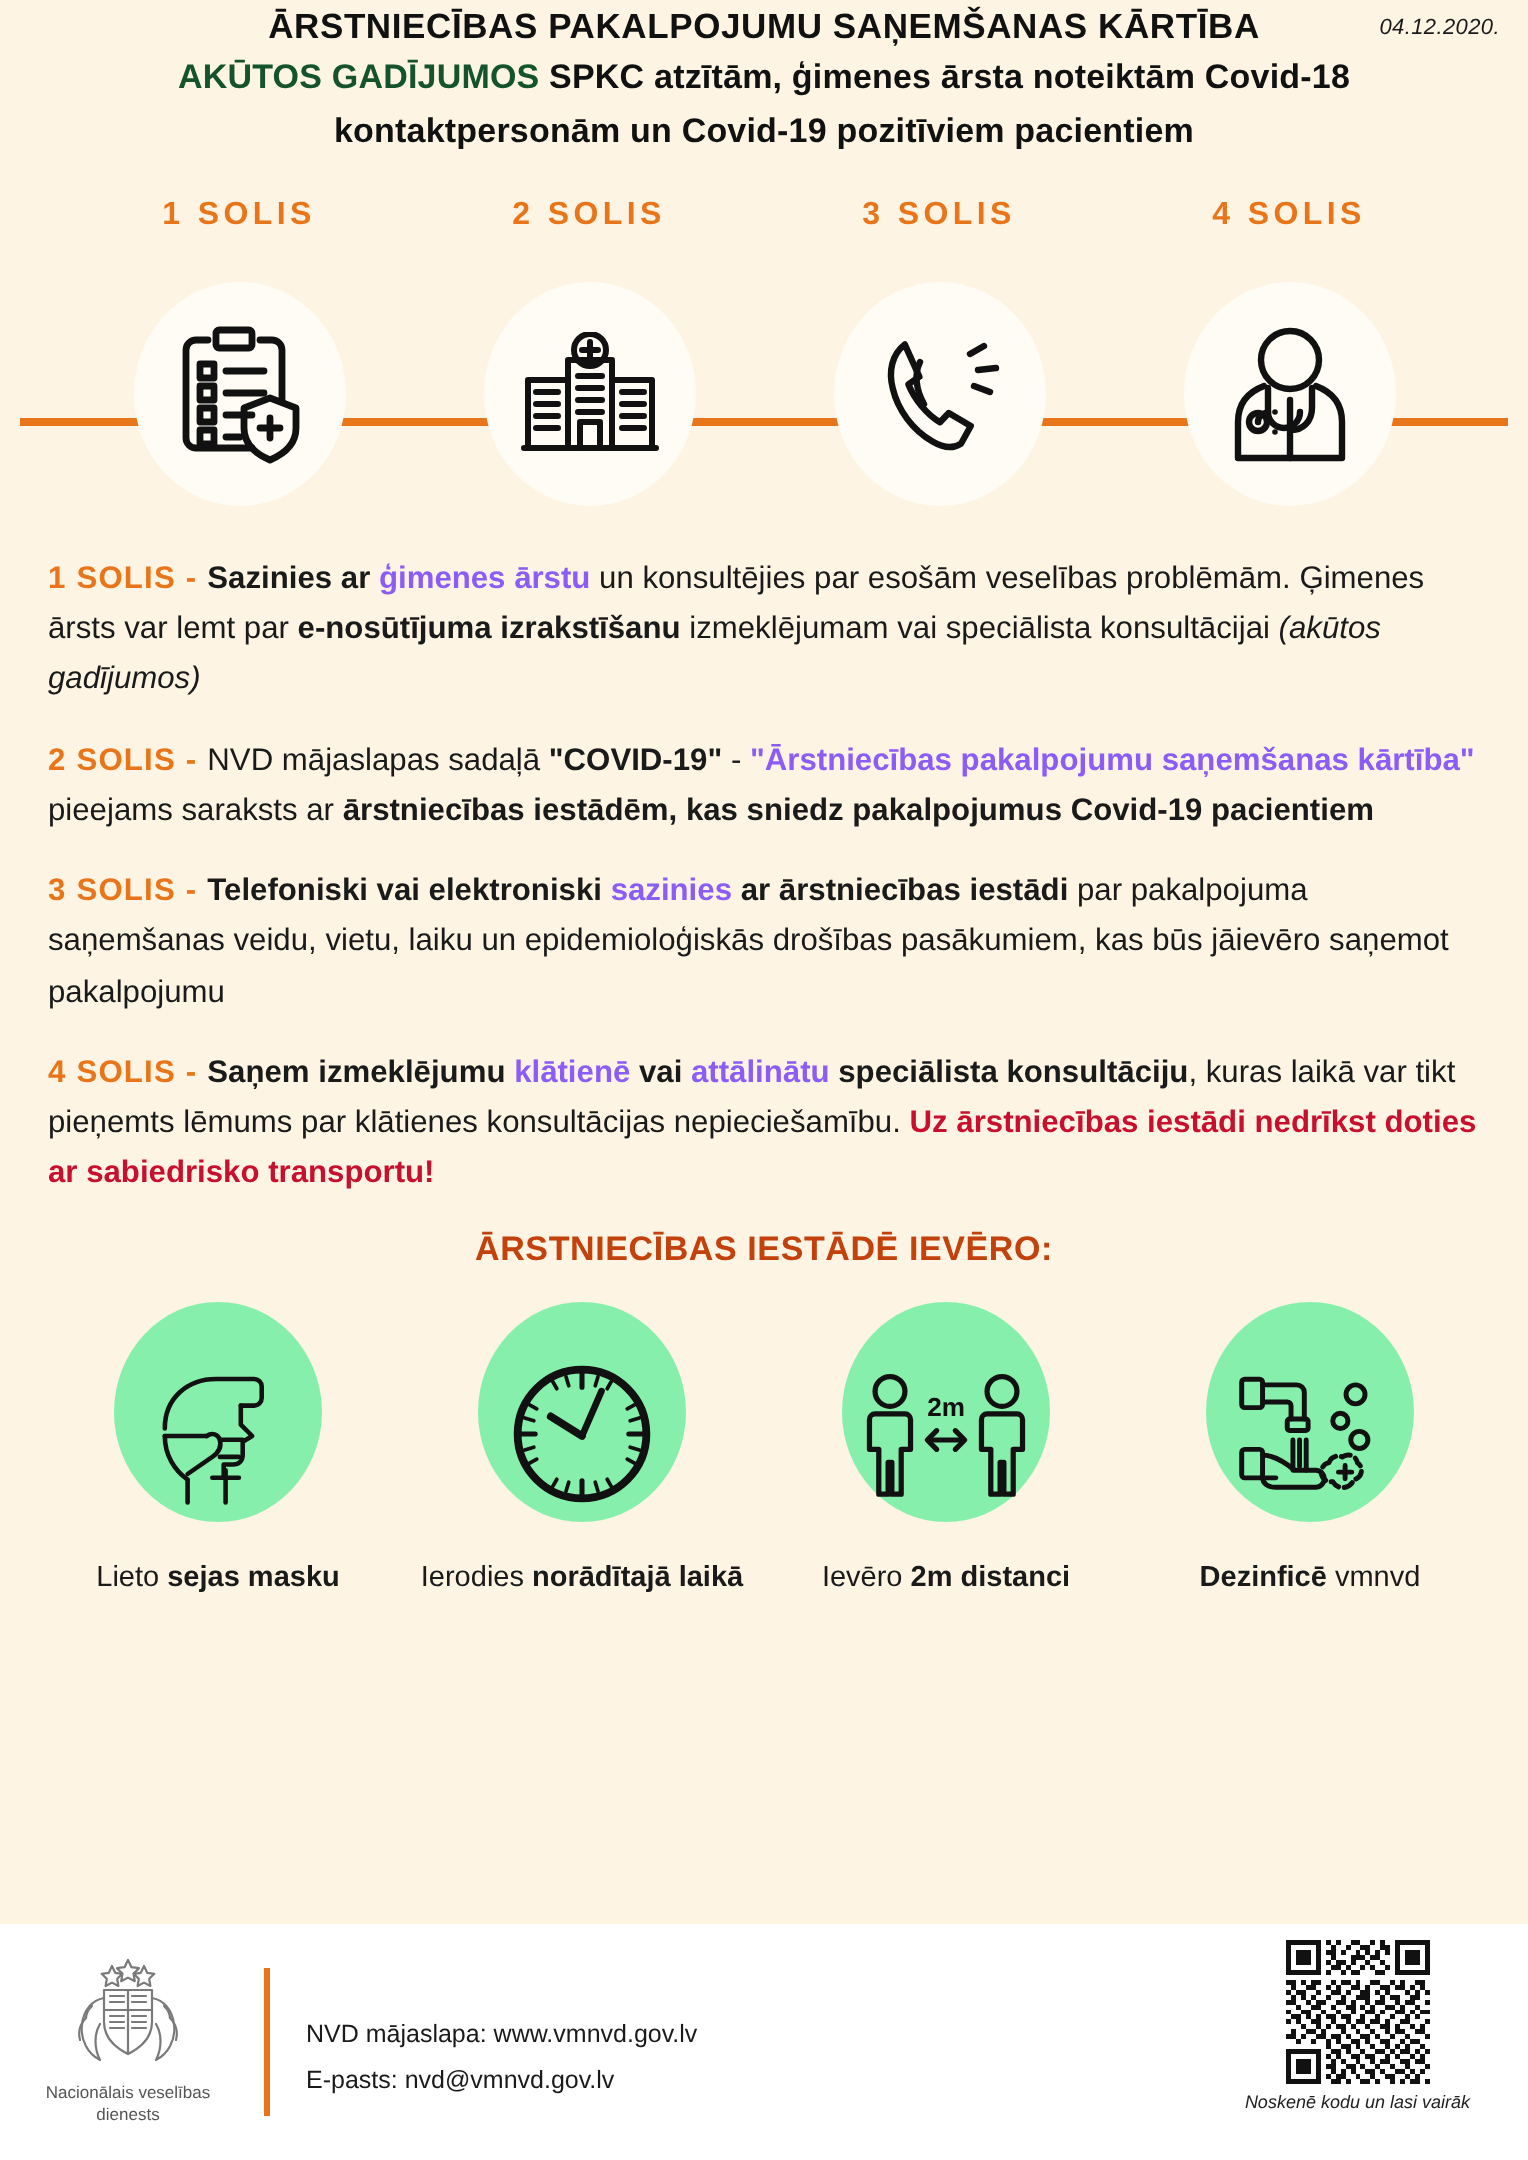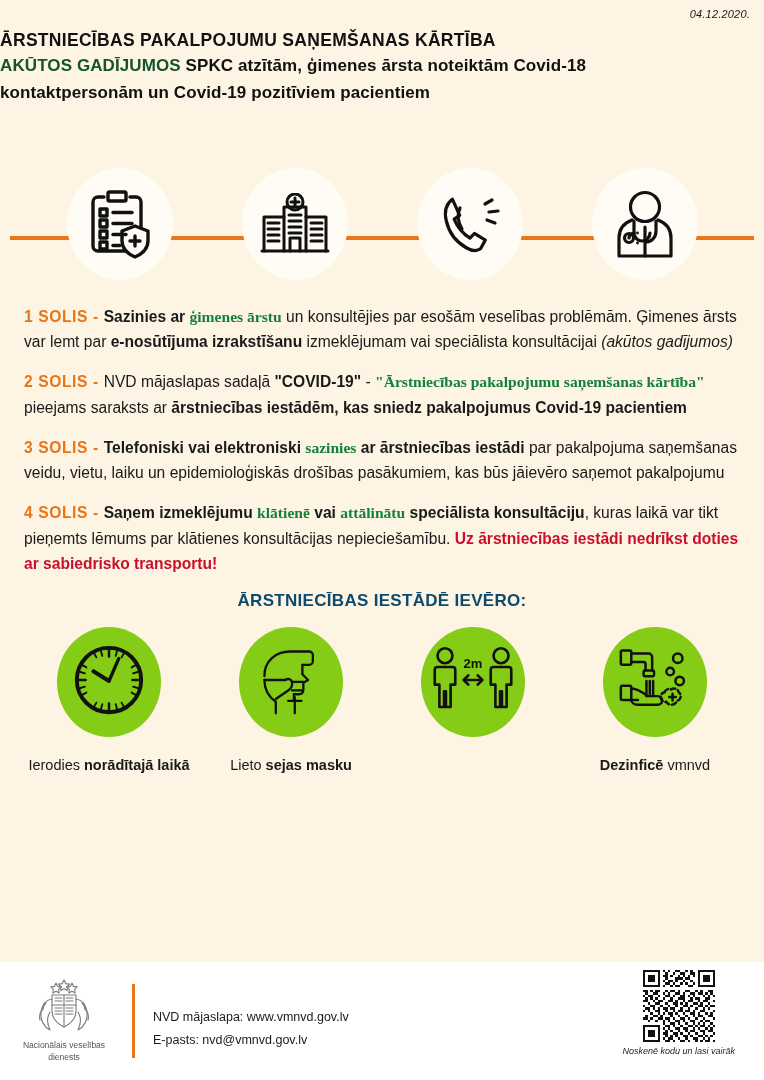--- a/index.html
+++ b/index.html
@@ -9,21 +9,21 @@
     background: #FDF4E3;
     overflow: hidden;
   }
   .page { position: relative; width: 764px; height: 1080px; background: #FDF4E3; }
 
   
   .date {
     position: absolute; top: 8px; right: 14px;
     font-size: 11px; font-style: italic; color: #1a1a1a; letter-spacing: .2px;
   }
-  .titles { padding-top: 27px; text-align: left; }
+  .titles { text-align: center; }
   .title-line1 {
     font-size: 17.5px; font-weight: bold; color: #111;
     letter-spacing: .3px; line-height: 1.5;
   }
   .title-line2, .title-line3 {
     font-size: 17px; font-weight: bold; color: #111;
     line-height: 1.55; letter-spacing: .1px;
   }
   .red { color: #14532d; }
 
@@ -58,38 +58,38 @@
   .bubble svg { display: block; }
 
   
   .body-copy { padding: 18px 24px 0 24px; }
   .para {
     font-size: 15.6px; line-height: 1.62; color: #1a1a1a;
     margin-bottom: 15px;
   }
   .para b { font-weight: bold; }
   .para .step-tag { color: #E8751A; font-weight: bold; letter-spacing: .6px; }
-  .para .o { color: #15803d; font-weight: bold; font-family: Liberation Serif, serif; }
+  .para .o { color: #8b5cf6; font-weight: bold; }
   .para .r { color: #C8102E; font-weight: bold; }
   .para i { font-style: italic; }
 
   
   .precautions-title {
     text-align: center; font-size: 17px; font-weight: bold;
-    color: #0c4a6e; margin-top: 6px; letter-spacing: .3px;
+    color: #c2410c; margin-top: 6px; letter-spacing: .3px;
   }
   .prec-row {
     display: flex; justify-content: space-around;
     padding: 16px 18px 0 18px;
   }
   .prec-cell { width: 172px; text-align: center; }
   .prec-bubble {
     width: 104px; height: 110px; border-radius: 50%;
-    background: #84cc16; margin: 0 auto;
-    display: flex; align-items: center; justify-content: center;
+    background: #86efac; margin: 0 auto;
+    display: flex; align-items: flex-end; justify-content: center;
   }
   .prec-caption {
     margin-top: 18px; font-size: 14.5px; color: #1a1a1a; line-height: 1.45;
   }
   .prec-caption b { font-weight: bold; }
 
   
   .footer {
     position: absolute; left: 0; bottom: 0; width: 764px; height: 118px;
     background: #FFFFFF;
@@ -116,20 +116,26 @@
 
   <div class="titles">
     <div class="title-line1">ĀRSTNIECĪBAS PAKALPOJUMU SAŅEMŠANAS KĀRTĪBA</div>
     <div class="title-line2">
       <span class="red">AKŪTOS GADĪJUMOS</span><span> SPKC atzītām, ģimenes ārsta noteiktām Covid-18</span>
     </div>
     <div class="title-line3">kontaktpersonām un Covid-19 pozitīviem pacientiem</div>
   </div>
 
   <div class="steps">
+    <div class="step-labels">
+      <div class="step-label">1 SOLIS</div>
+      <div class="step-label">2 SOLIS</div>
+      <div class="step-label">3 SOLIS</div>
+      <div class="step-label">4 SOLIS</div>
+    </div>
 
     <div class="rail"></div>
 
     <div class="step-icons">
 
       <div class="step-icon-wrap">
         <div class="bubble">
           <span>
             <svg width="66" height="70" viewBox="0 0 66 70" fill="none" stroke="#111" stroke-width="3.4" stroke-linecap="round" stroke-linejoin="round">
               <path d="M17 8 h-6 a5 5 0 0 0 -5 5 v44 a5 5 0 0 0 5 5 h28"></path>
@@ -204,20 +210,42 @@
   <div class="body-copy">
     <p class="para" id="p0"><span class="step-tag">1 SOLIS - </span><b>Sazinies ar </b><span class="o">ģimenes ārstu</span><span> un konsultējies par esošām veselības problēmām. Ģimenes ārsts var lemt par </span><b>e-nosūtījuma izrakstīšanu</b><span> izmeklējumam vai speciālista konsultācijai </span><i>(akūtos gadījumos)</i></p>
     <p class="para" id="p1"><span class="step-tag">2 SOLIS - </span><span>NVD mājaslapas sadaļā </span><b>"COVID-19"</b><span> - </span><span class="o">"Ārstniecības pakalpojumu saņemšanas kārtība"</span><span> pieejams saraksts ar </span><b>ārstniecības iestādēm, kas sniedz pakalpojumus Covid-19 pacientiem</b></p>
     <p class="para" id="p2"><span class="step-tag">3 SOLIS - </span><b>Telefoniski vai elektroniski </b><span class="o">sazinies</span><b> ar ārstniecības iestādi</b><span> par pakalpojuma saņemšanas veidu, vietu, laiku un epidemioloģiskās drošības pasākumiem, kas būs jāievēro saņemot pakalpojumu</span></p>
     <p class="para" id="p3"><span class="step-tag">4 SOLIS - </span><b>Saņem izmeklējumu </b><span class="o">klātienē</span><b> vai </b><span class="o">attālinātu</span><b> speciālista konsultāciju</b><span>, kuras laikā var tikt pieņemts lēmums par klātienes konsultācijas nepieciešamību. </span><span class="r">Uz ārstniecības iestādi nedrīkst doties ar sabiedrisko transportu!</span></p>
   </div>
 
   <div class="precautions-title">ĀRSTNIECĪBAS IESTĀDĒ IEVĒRO:</div>
 
   <div class="prec-row">
+
+    <div class="prec-cell">
+      <div class="prec-bubble">
+        <span>
+          <svg width="76" height="76" viewBox="0 0 80 80" fill="none" stroke="#111" stroke-width="2.4" stroke-linecap="round" stroke-linejoin="round">
+            <path d="M12 36 c0 -16 12 -26 27 -26 h20 a4 4 0 0 1 4 4 v6 a4 4 0 0 1 -4 4 h-7"></path>
+            <path d="M52 24 v10 l6 6 l-5 3 v7 c0 3 -2 5 -5 5 h-5 v7"></path>
+            <path d="M12 40 c0 10 5 18 12 23"></path>
+            <path d="M12 40 h22"></path>
+            <path d="M34 40 c3 -2 6 -1 7 2 c1 4 -1 7 -4 9 l-13 9"></path>
+            <path d="M41 42 h12"></path>
+            <path d="M41 51 h10"></path>
+            <path d="M24 63 v12"></path>
+            <path d="M44 58 v17"></path>
+            <path d="M37 62 h14"></path>
+          </svg>
+        </span>
+      </div>
+      <div class="prec-caption">
+        <span>Lieto </span><b>sejas masku</b><span></span>
+      </div>
+    </div>
 
     <div class="prec-cell">
       <div class="prec-bubble">
         <span>
           <svg width="78" height="78" viewBox="0 0 80 80" fill="none" stroke="#111" stroke-linecap="round">
             <circle cx="40" cy="40" r="33" stroke-width="4"></circle>
             <g stroke-width="2.6">
               <path d="M40 9 v7"></path>
                 <path d="M40 64 v7"></path>
                 <path d="M9 40 h7"></path>
@@ -247,53 +275,34 @@
         </span>
       </div>
       <div class="prec-caption">
         <span>Ierodies </span><b>norādītajā laikā</b><span></span>
       </div>
     </div>
 
     <div class="prec-cell">
       <div class="prec-bubble">
         <span>
-          <svg width="76" height="76" viewBox="0 0 80 80" fill="none" stroke="#111" stroke-width="2.4" stroke-linecap="round" stroke-linejoin="round">
-            <path d="M12 36 c0 -16 12 -26 27 -26 h20 a4 4 0 0 1 4 4 v6 a4 4 0 0 1 -4 4 h-7"></path>
-            <path d="M52 24 v10 l6 6 l-5 3 v7 c0 3 -2 5 -5 5 h-5 v7"></path>
-            <path d="M12 40 c0 10 5 18 12 23"></path>
-            <path d="M12 40 h22"></path>
-            <path d="M34 40 c3 -2 6 -1 7 2 c1 4 -1 7 -4 9 l-13 9"></path>
-            <path d="M41 42 h12"></path>
-            <path d="M41 51 h10"></path>
-            <path d="M24 63 v12"></path>
-            <path d="M44 58 v17"></path>
-            <path d="M37 62 h14"></path>
-          </svg>
-        </span>
-      </div>
-      <div class="prec-caption">
-        <span>Lieto </span><b>sejas masku</b><span></span>
-      </div>
-    </div>
-
-    <div class="prec-cell">
-      <div class="prec-bubble">
-        <span>
           <svg width="84" height="72" viewBox="0 0 90 76" fill="none" stroke="#111" stroke-width="2.8" stroke-linecap="round" stroke-linejoin="round">
             <circle cx="15" cy="12" r="8"></circle>
             <path d="M7 24 h16 a3 3 0 0 1 3 3 v16 h-5 v24 h-5 V50 h-2 v17 h-5 V43 H4 V27 a3 3 0 0 1 3 -3 z"></path>
             <circle cx="75" cy="12" r="8"></circle>
             <path d="M67 24 h16 a3 3 0 0 1 3 3 v16 h-5 v24 h-5 V50 h-2 v17 h-5 V43 h-5 V27 a3 3 0 0 1 3 -3 z"></path>
             <path d="M36 38 h18"></path>
             <path d="M40 33 l-5 5 l5 5"></path>
             <path d="M50 33 l5 5 l-5 5"></path>
             <text x="45" y="25" text-anchor="middle" font-family="Liberation Sans, sans-serif" font-size="14" font-weight="bold" fill="#111" stroke="none">2m</text>
           </svg>
         </span>
+      </div>
+      <div class="prec-caption">
+        <span>Ievēro </span><b>2m distanci</b><span></span>
       </div>
     </div>
 
     <div class="prec-cell">
       <div class="prec-bubble">
         <span>
           <svg width="80" height="74" viewBox="0 0 84 78" fill="none" stroke="#111" stroke-width="2.6" stroke-linecap="round" stroke-linejoin="round">
             <rect x="6" y="8" width="11" height="15" rx="1.6"></rect>
             <path d="M17 11 h18 a4 4 0 0 1 4 4 v14"></path>
             <path d="M17 20 h13 a2 2 0 0 1 2 2 v7"></path>

